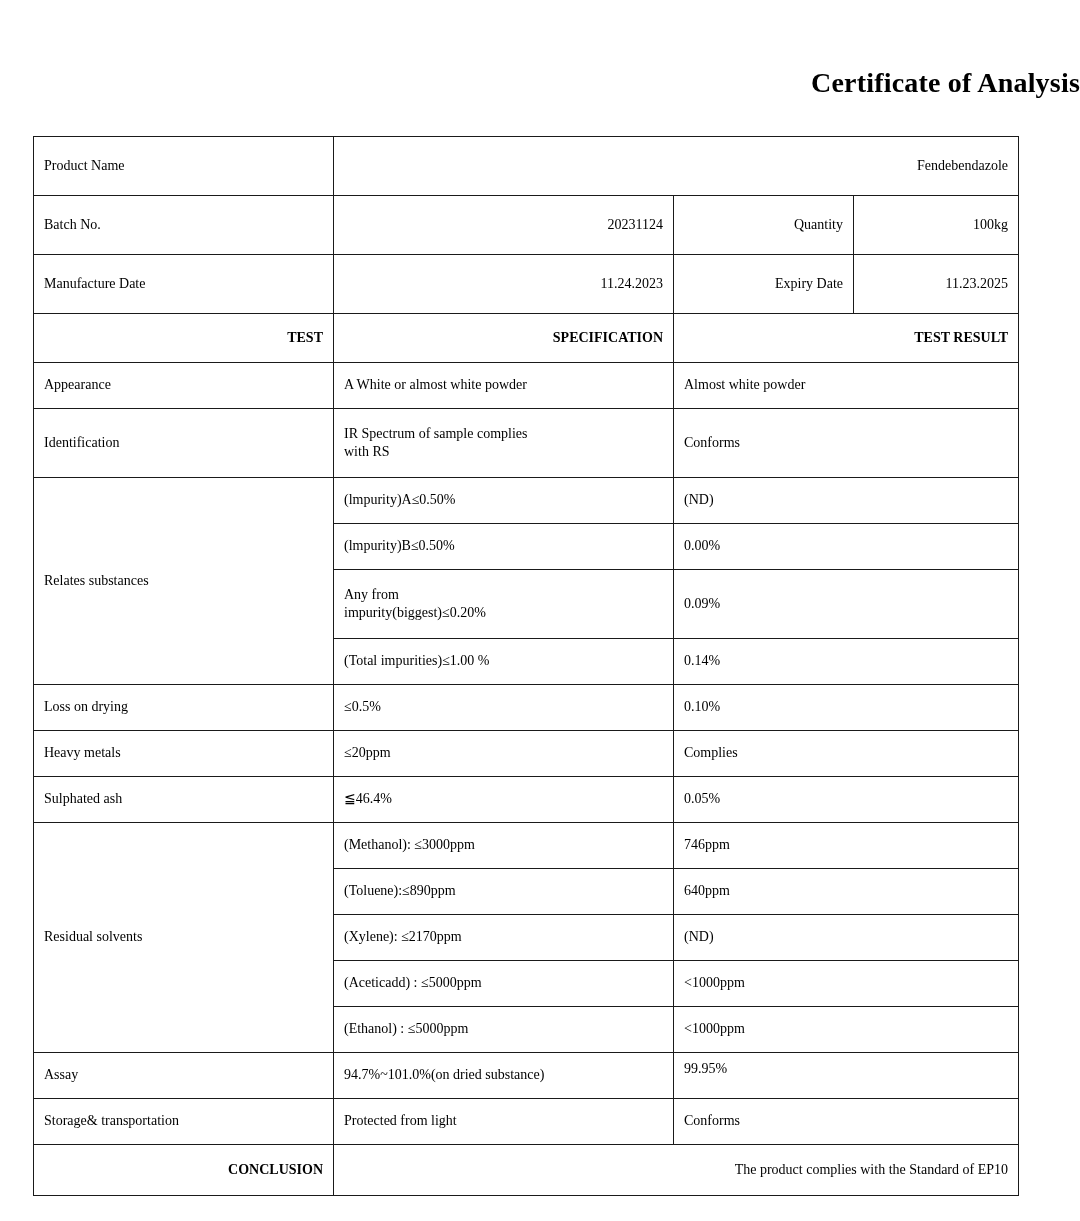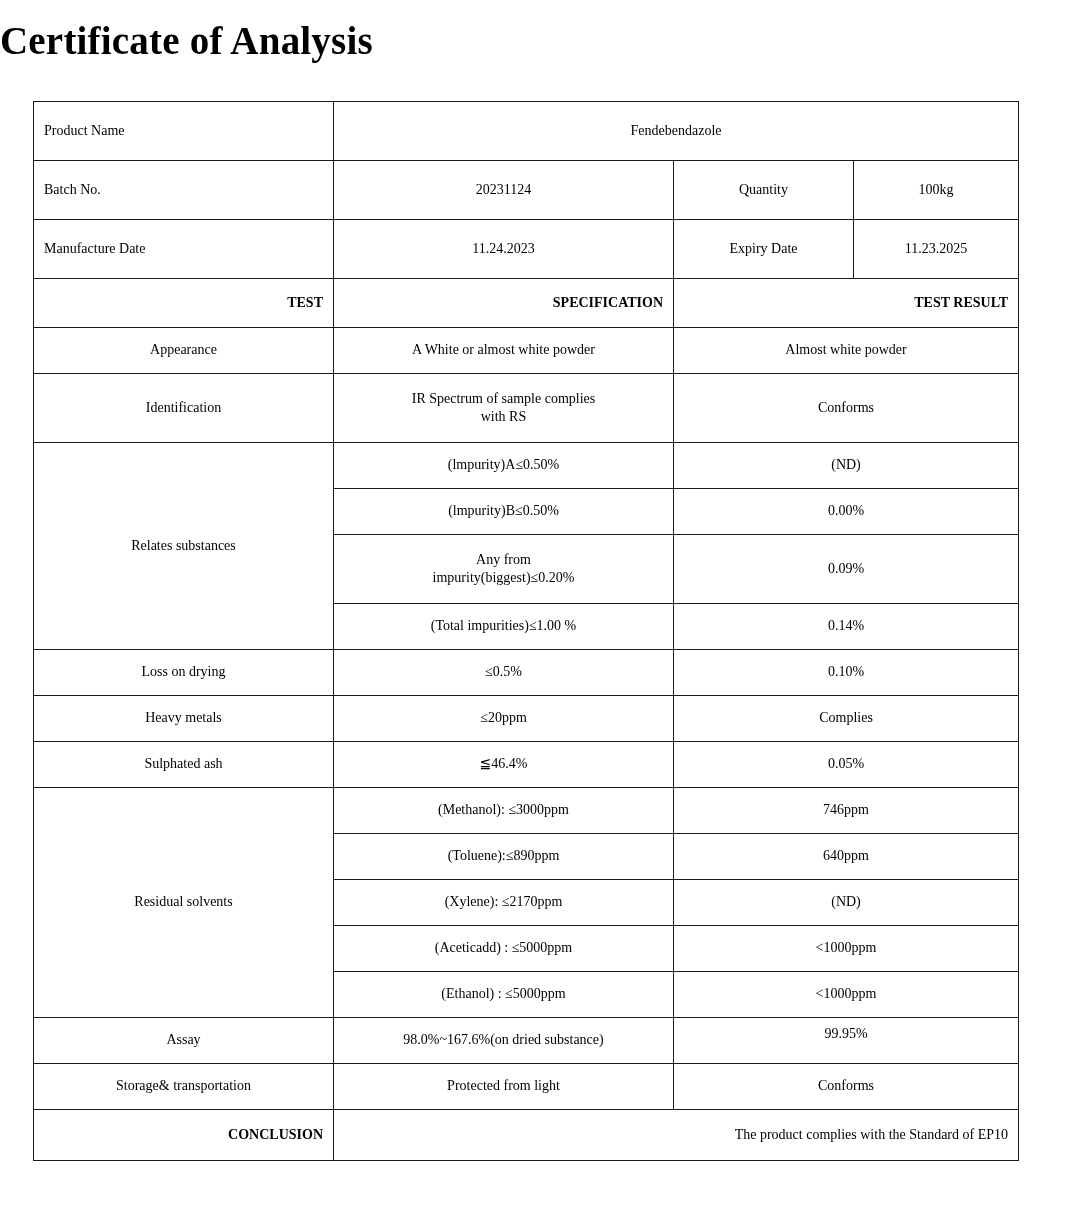--- a/index.html
+++ b/index.html
@@ -15,25 +15,25 @@
     position: relative;
     overflow: hidden;
   }
   .page {
     width: 1080px;
     height: 1221px;
     position: relative;
     box-sizing: border-box;
   }
   .doc-title {
-    text-align: left;
-    font-size: 39px;
+    text-align: right;
+    font-size: 28px;
     font-weight: bold;
     letter-spacing: 0.2px;
-    padding-top: 18px;
+    padding-top: 66px;
     line-height: 1.2;
   }
   table.coa {
     border-collapse: collapse;
     width: 985px;
     margin-left: 33px;
     margin-top: 36px;
     table-layout: fixed;
   }
   table.coa td {
@@ -44,27 +44,26 @@
     vertical-align: middle;
     word-wrap: break-word;
   }
   
   .lbl-cell {
     text-align: left;
     padding-left: 14px;
     height: 58px;
   }
   .val-cell {
-    text-align: center;
+    text-align: right;
     padding-left: 14px;
     height: 58px;
   }
   
   .ctr {
-    text-align: center;
   }
   .hdr-cell {
     text-align: right;
     font-weight: bold;
     font-size: 21.5px;
     height: 48px;
   }
   .r-1line { height: 45px; }
   .r-2line { height: 68px; }
   .nowrapc { white-space: nowrap; }
@@ -194,21 +193,21 @@
         <td class="ctr r-1line">(Aceticadd) : ≤5000ppm</td>
         <td class="ctr r-1line" colspan="2">&lt;1000ppm</td>
       </tr>
       <tr>
         <td class="ctr r-1line">(Ethanol) : ≤5000ppm</td>
         <td class="ctr r-1line" colspan="2">&lt;1000ppm</td>
       </tr>
 
       <tr>
         <td class="ctr r-1line">Assay</td>
-        <td class="ctr r-1line nowrapc">98.0%~167.6%(on dried substance)</td>
+        <td class="ctr r-1line nowrapc">94.7%~101.0%(on dried substance)</td>
         <td class="ctr r-1line" colspan="2">
           <span class="shift-up">99.95%</span>
         </td>
       </tr>
 
       <tr>
         <td class="ctr r-1line">Storage&amp; transportation</td>
         <td class="ctr r-1line">Protected from light</td>
         <td class="ctr r-1line" colspan="2">Conforms</td>
       </tr>

